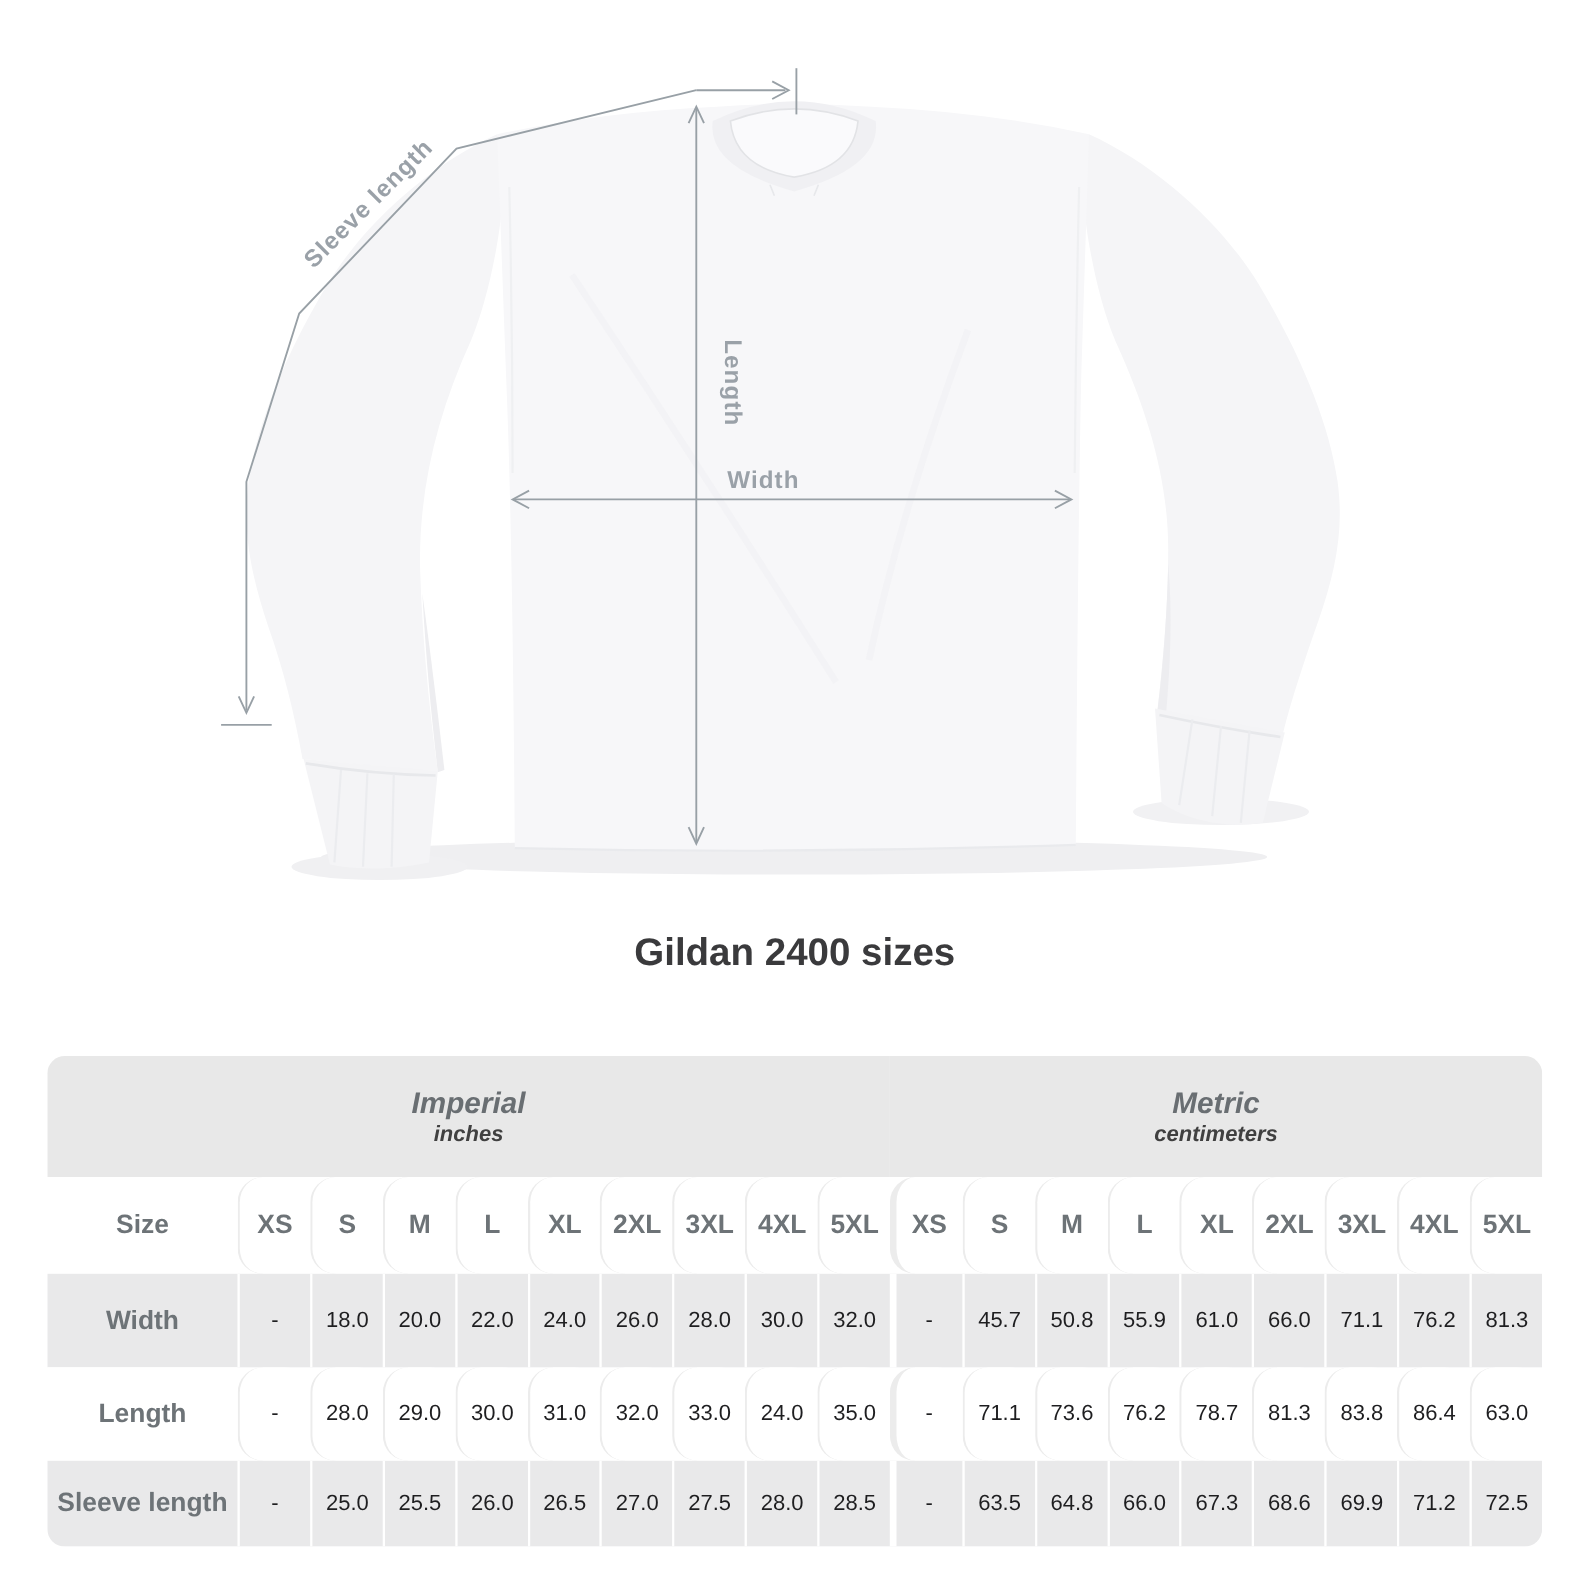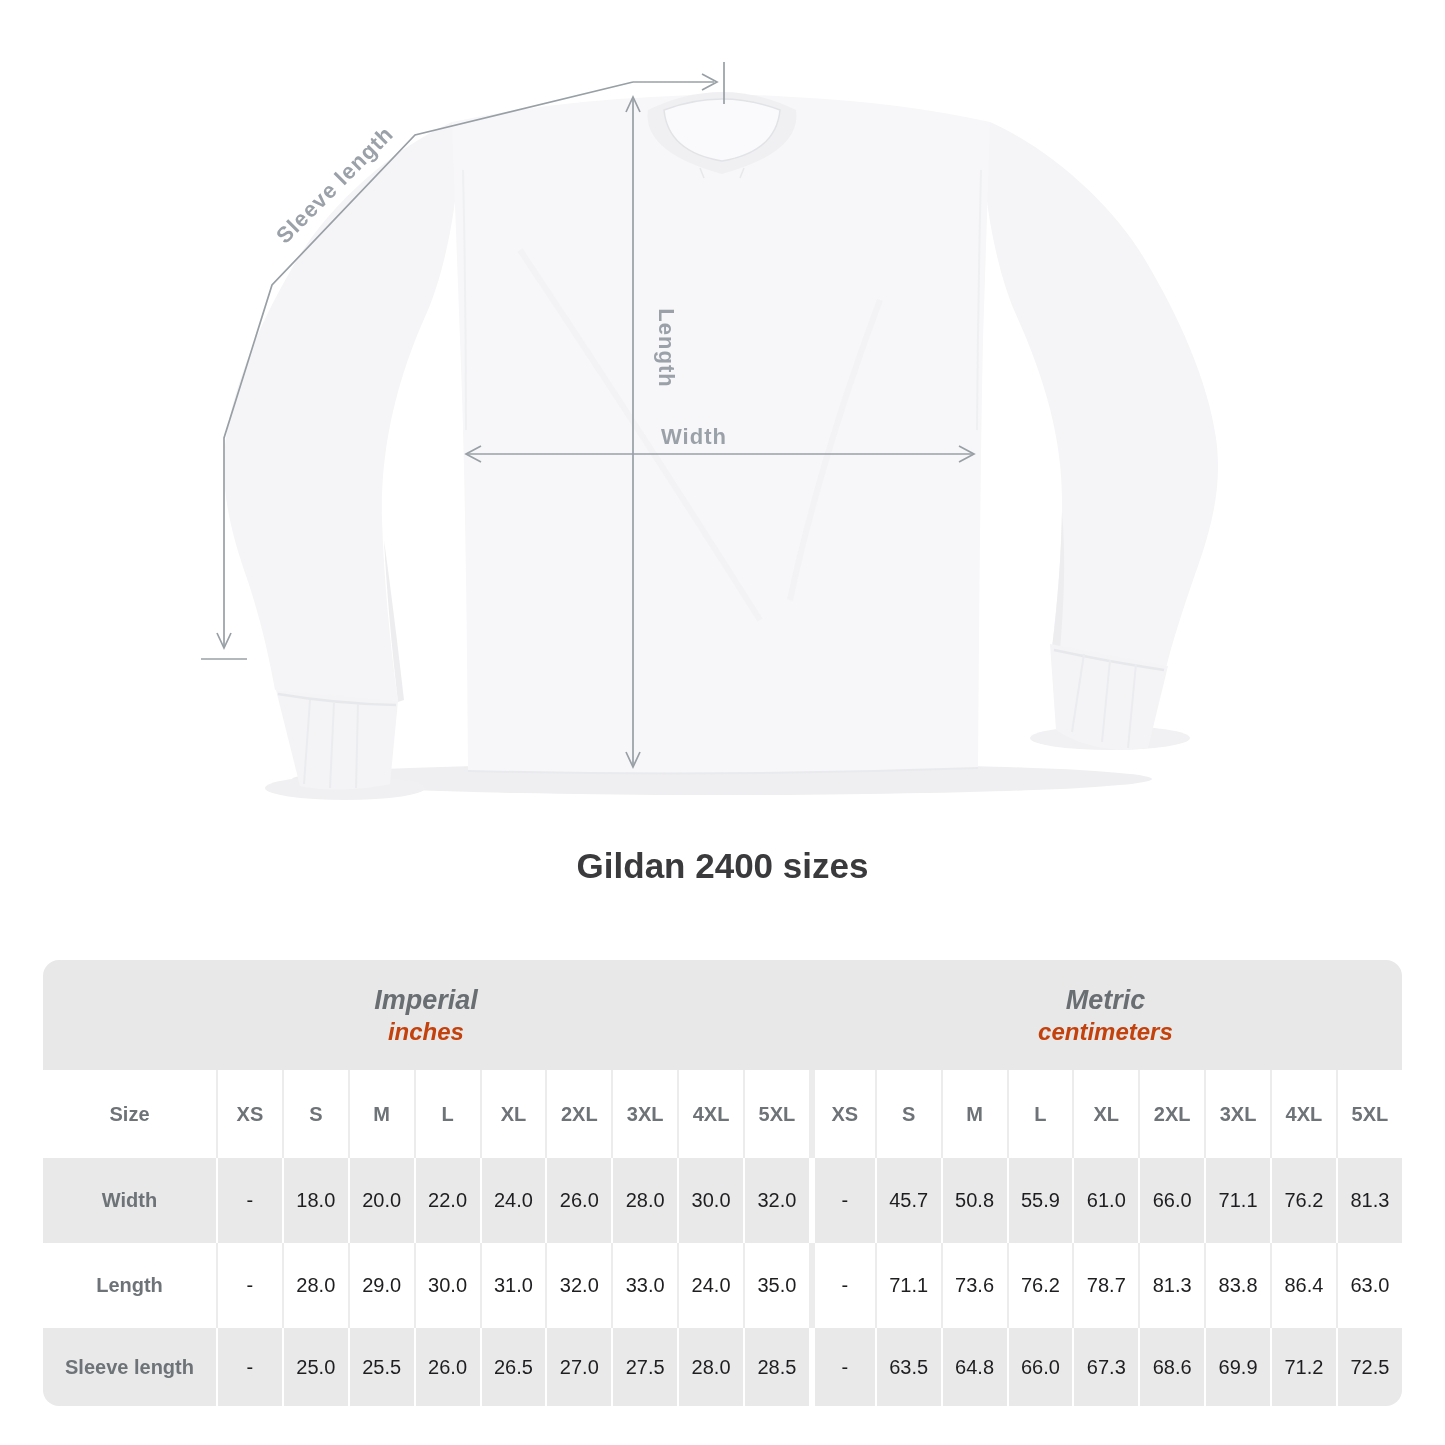--- a/index.html
+++ b/index.html
@@ -19,35 +19,35 @@
   .table-wrap { position:absolute; top:960px; left:43px; width:1359px;
                 border-radius:16px; overflow:hidden; }
   table.size-table { width:1359px; border-collapse:separate; border-spacing:0; table-layout:fixed; }
   col.c-label { width:173px; }
 
   th, td { text-align:center; vertical-align:middle; padding:0; }
 
   
   tr.band-row th { background:#e8e8e8; height:110px; border:0; }
   .grp-name { font-size:27px; font-weight:bold; font-style:italic; color:#696e72; line-height:1.25; }
-  .grp-unit { font-size:24px; font-style:italic; color:#c2410c; }
+  .grp-unit { font-size:20px; font-style:italic; color:#404040; }
 
   
   tr.row-white { background:#ffffff; }
   tr.row-gray  { background:#e9e9ea; }
   tr.hdr-row th { height:88px; }
   tr.data-row td { height:85px; }
   tr.data-row.last td { height:78px; }
 
-  .col-h, .row-h { font-size:20px; font-weight:bold; color:#6d7377; }
+  .col-h, .row-h { font-size:24px; font-weight:bold; color:#6d7377; }
   td.val { font-size:20px; color:#1e1e20; }
 
   
   tr.hdr-row th + th, tr.data-row td + td { border-left:2px solid transparent; }
-  tr.row-white th + th, tr.row-white td + td { border-left-color:#ececec; }
+  tr.row-white th + th, tr.row-white td + td { border-left-color:#ececec;border-radius:23px; }
   tr.row-gray  td + td { border-left-color:#ffffff; }
   .grp-major { border-left-width:6px !important; }
 </style>
 </head>
 <body>
 
 <div class="stage">
 
   <svg class="shirt-svg" width="1445" height="830" viewBox="0 0 1445 830" xmlns="http://www.w3.org/2000/svg">
 

